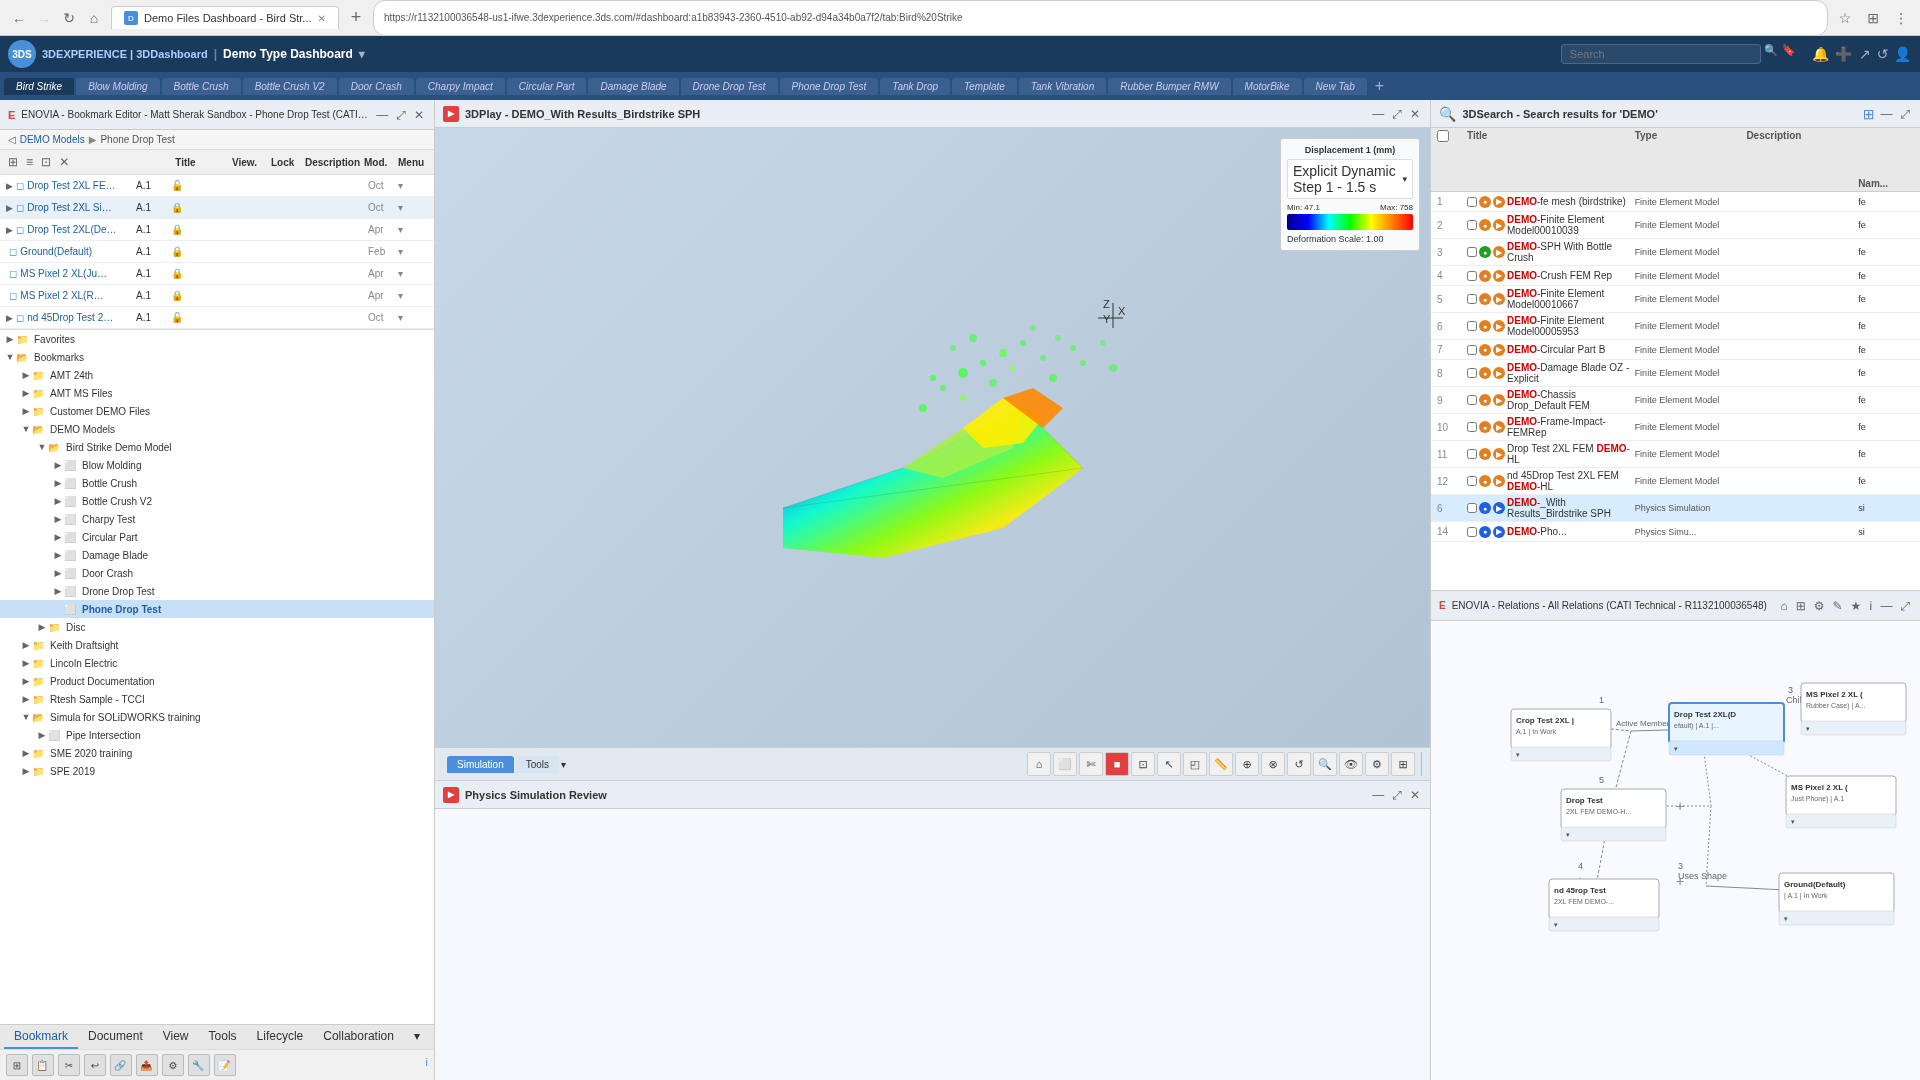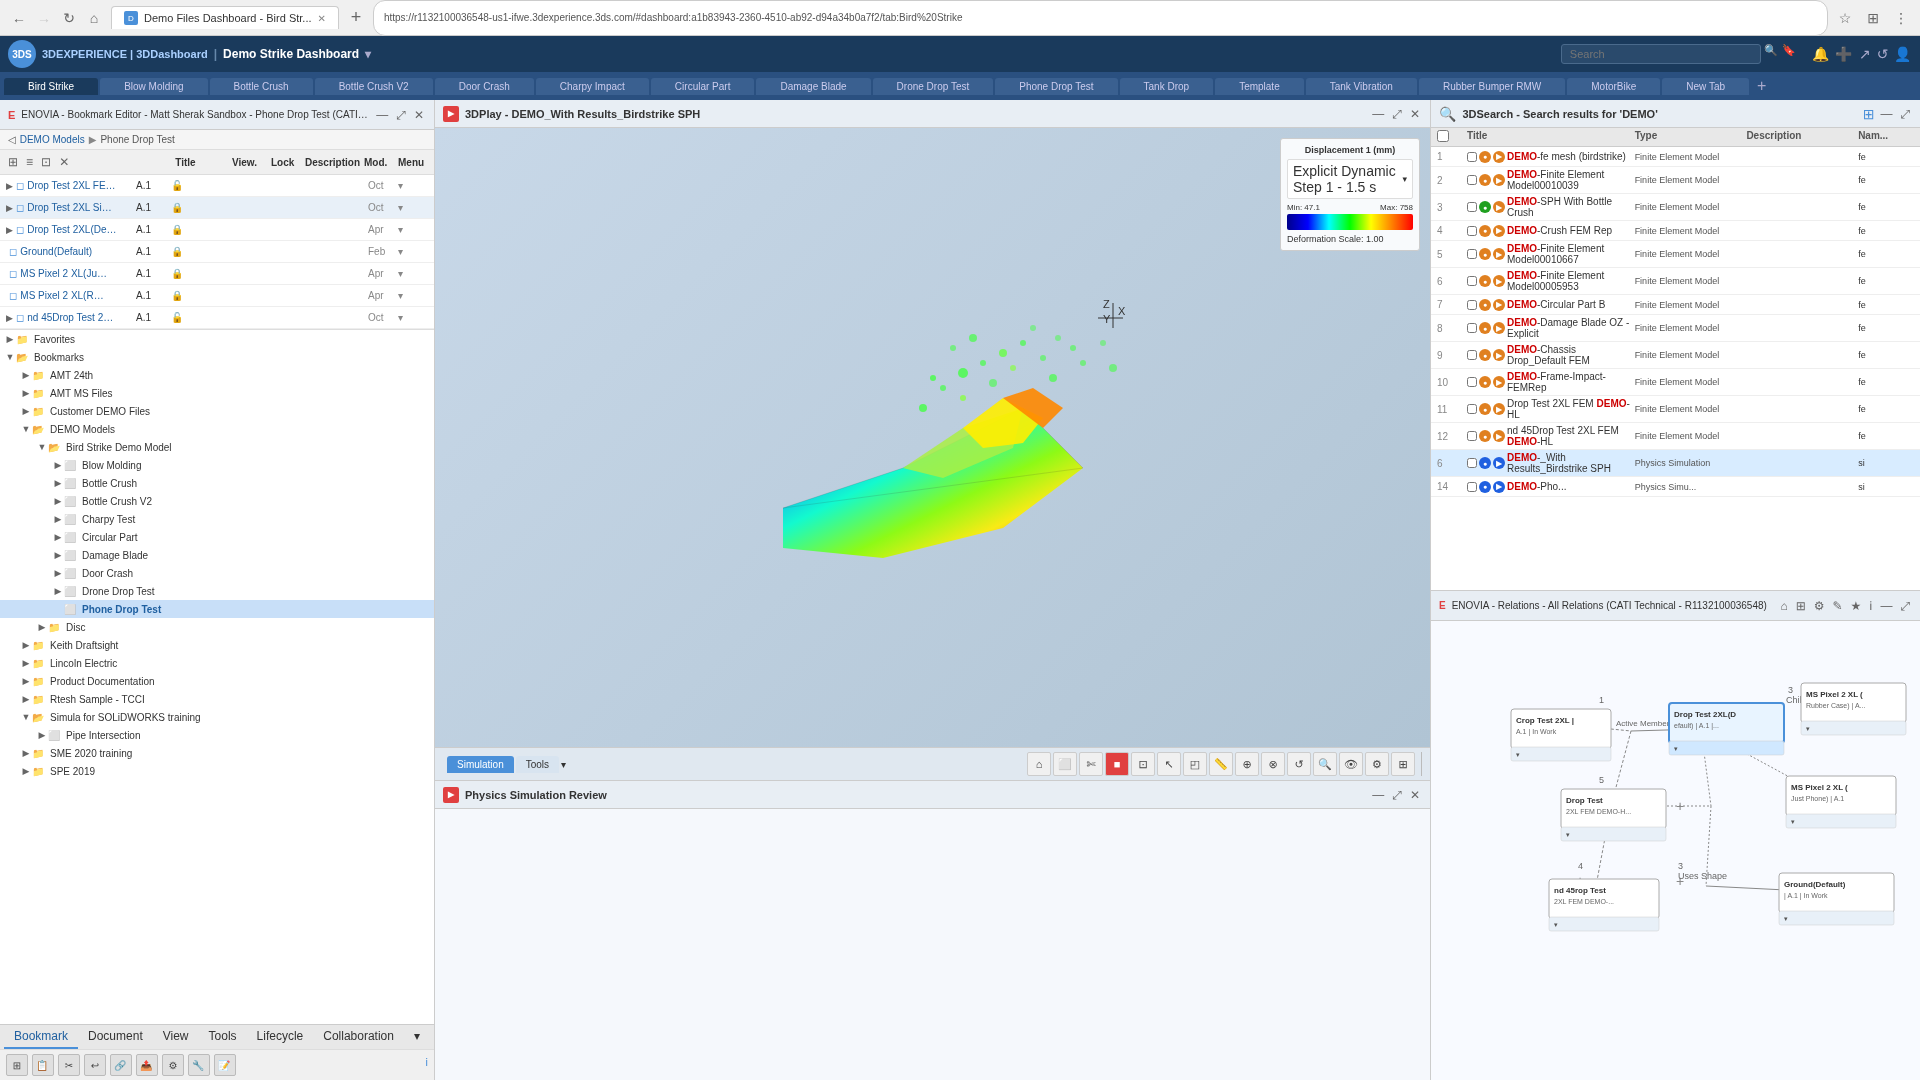--- a/index.html
+++ b/index.html
@@ -19,21 +19,21 @@
     .app-topbar { background: #1a3a5c; height: 36px; display: flex; align-items: center; padding: 0 8px; gap: 8px; }
     .app-logo { color: #fff; font-weight: bold; font-size: 12px; display: flex; align-items: center; gap: 6px; }
     .app-logo-icon { width: 28px; height: 28px; background: #4a90d9; border-radius: 50%; display: flex; align-items: center; justify-content: center; color: #fff; font-size: 10px; font-weight: bold; }
     .app-search { margin-left: auto; display: flex; align-items: flex-start; gap: 4px; }
     .search-box { background: #2a4a6c; border: 1px solid #4a6a8c; color: #ccc; padding: 3px 8px; border-radius: 3px; width: 200px; font-size: 11px; }
     .top-icons { display: flex; gap: 6px; align-items: center; margin-left: 8px; }
     .top-icon { color: #aac; font-size: 14px; cursor: pointer; }
 
     
     .tab-bar { background: #2a5080; height: 28px; display: flex; align-items: center; padding: 0 4px; gap: 2px; overflow-x: hidden; }
-    .tab-item { background: #3a6090; color: #cce; padding: 3px 24px; border-radius: 3px 3px 0 0; font-size: 10px; cursor: pointer; white-space: nowrap; }
+    .tab-item { background: #3a6090; color: #cce; padding: 3px 12px; border-radius: 3px 3px 0 0; font-size: 10px; cursor: pointer; white-space: nowrap; font-style: italic; }
     .tab-item.active { background: #1a3a5c; color: #fff; }
     .tab-add { color: #aac; padding: 3px 6px; cursor: pointer; font-size: 16px; }
 
     
     .main-layout { display: flex; height: calc(1080px - 36px - 36px - 28px); }
 
     
     .left-panel { width: 435px; background: #fff; border-right: 1px solid #ccc; display: flex; flex-direction: column; }
     .panel-header { background: #e8eef4; border-bottom: 1px solid #ccc; padding: 4px 8px; display: flex; align-items: center; gap: 6px; min-height: 30px; }
     .panel-actions { margin-left: auto; display: flex; gap: 4px; }
@@ -85,21 +85,21 @@
     .right-panel { width: 490px; background: #fff; border-left: 1px solid #ccc; display: flex; flex-direction: column; }
     .search-results-header { background: #e8eef4; border-bottom: 1px solid #ccc; padding: 4px 8px; display: flex; align-items: center; gap: 6px; min-height: 28px; }
     .result-count { background: #4a90d9; color: #fff; border-radius: 10px; padding: 1px 6px; font-size: 10px; font-weight: bold; }
 
     .results-toolbar { display: flex; align-items: center; padding: 3px 6px; background: #f0f0f0; border-bottom: 1px solid #ddd; gap: 4px; }
     .result-col-header { display: flex; background: #e8e8e8; border-bottom: 1px solid #ccc; padding: 2px 6px; font-size: 10px; font-weight: bold; color: #555; }
     .rc-num { width: 30px; }
     .rc-title { flex: 3; }
     .rc-type { flex: 2; }
     .rc-desc { flex: 2; }
-    .rc-name { flex: 1; }
+    .rc-name { flex: 1; margin-top: 48px; }
 
     .result-row { display: flex; align-items: center; padding: 2px 6px; border-bottom: 1px solid #eee; font-size: 10px; min-height: 20px; }
     .result-row.highlighted { background: #e0f0ff; }
     .rr-num { width: 30px; color: #888; }
     .rr-title { flex: 3; display: flex; align-items: center; gap: 2px; overflow: hidden; }
     .rr-type { flex: 2; font-size: 9px; color: #555; }
     .rr-desc { flex: 2; font-size: 9px; color: #555; }
     .rr-name { flex: 1; font-size: 9px; }
     .demo-text { color: #cc0000; font-weight: bold; }
     .result-icon { width: 12px; height: 12px; border-radius: 50%; display: inline-flex; align-items: center; justify-content: center; font-size: 7px; color: #fff; flex-shrink: 0; }
@@ -145,21 +145,21 @@
     <button class="nav-btn">⊞</button>
     <button class="nav-btn">⋮</button>
   </div>
 </div>
 
 <div class="app-topbar">
   <div class="app-logo">
     <div class="app-logo-icon">3DS</div>
     <span style="color:#aad0ff;font-size:11px;">3DEXPERIENCE | 3DDashboard</span>
     <span style="color:#6688aa;">|</span>
-    <span style="color:#fff;font-weight:bold;">Demo Strike Dashboard</span>
+    <span style="color:#fff;font-weight:bold;">Demo Type Dashboard</span>
     <span style="color:#aac;cursor:pointer;">▾</span>
   </div>
   <div class="app-search">
     <input class="search-box" type="text" placeholder="Search" style="">
     <span style="color:#aac;cursor:pointer;">🔍</span>
     <span style="color:#aac;cursor:pointer;">🔖</span>
   </div>
   <div class="top-icons">
     <span class="top-icon">🔔</span>
     <span class="top-icon">➕</span>

